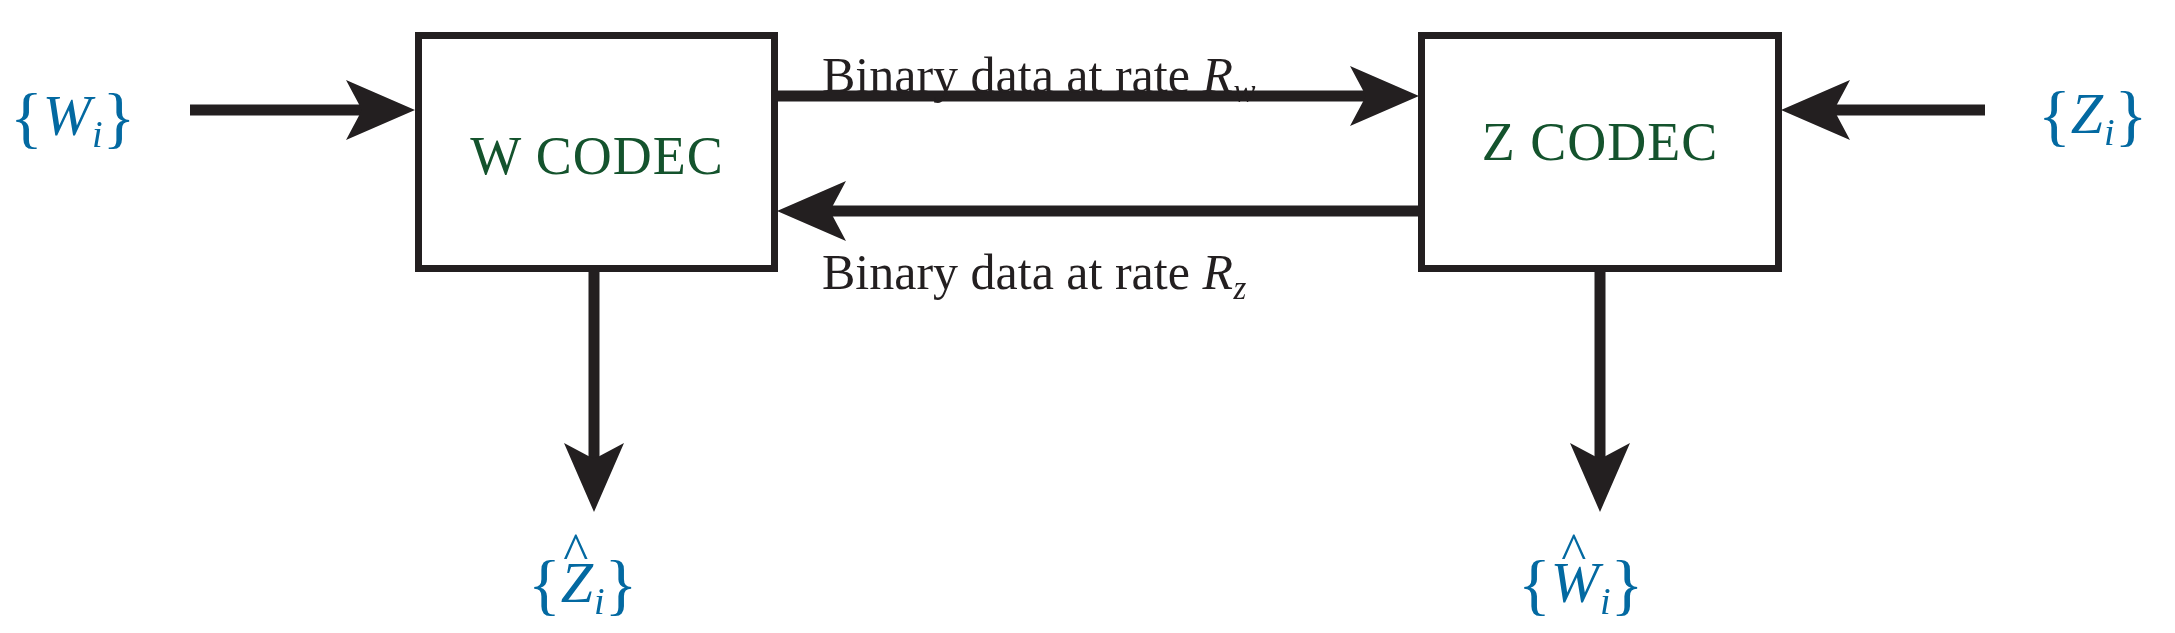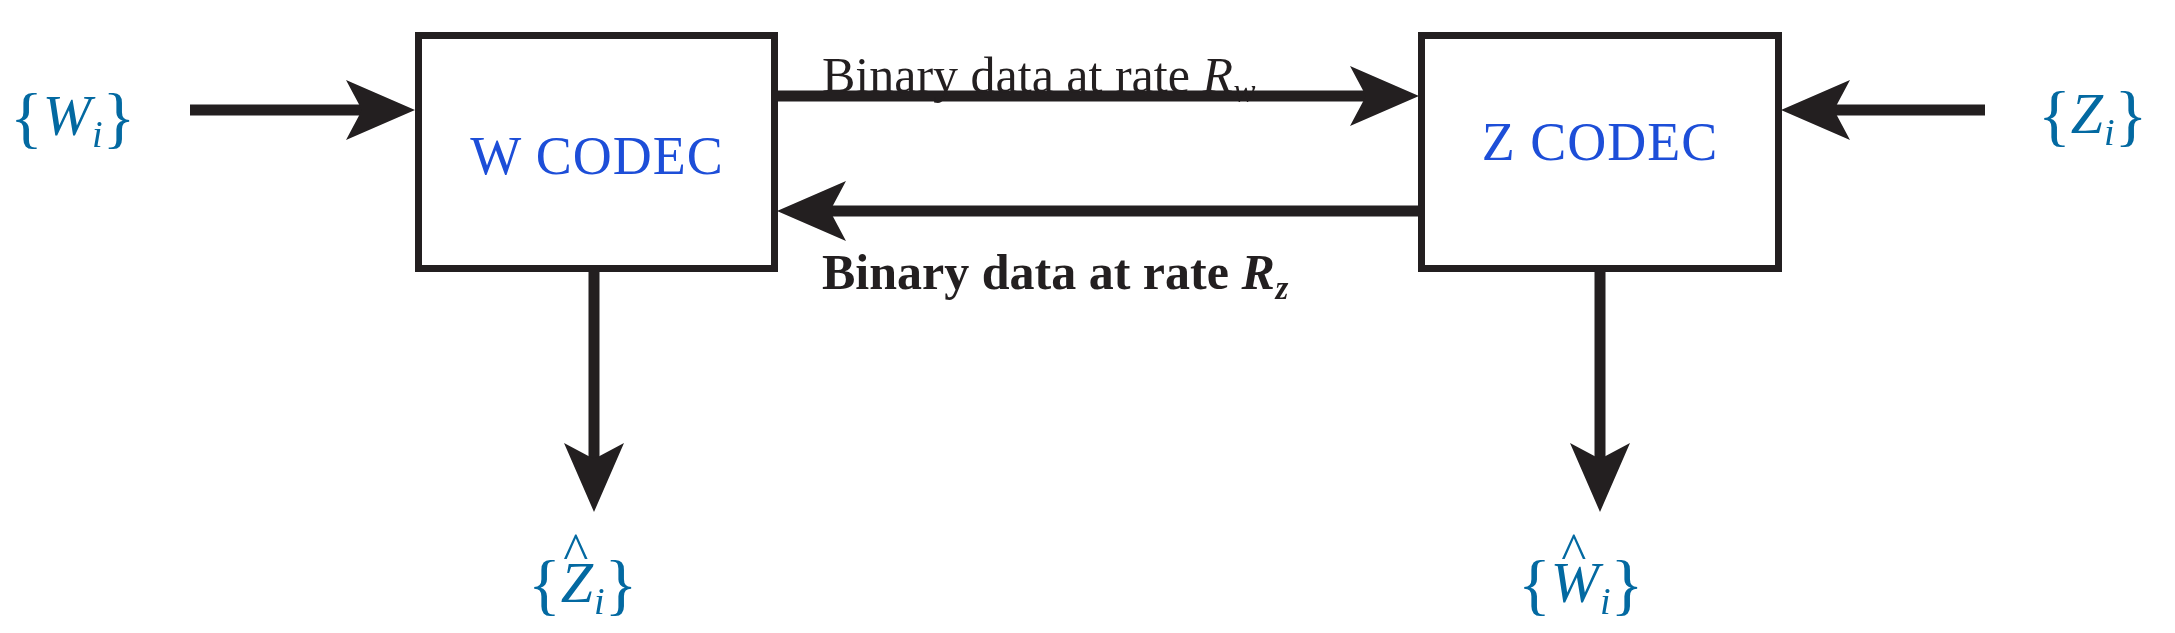--- a/index.html
+++ b/index.html
@@ -23,21 +23,21 @@
     left: 0;
     top: 0;
     width: 2175px;
     height: 633px;
   }
   .codec-box-label {
     position: absolute;
     text-align: center;
     font-family: "Liberation Serif", "DejaVu Serif", serif;
     font-size: 54px;
-    color: #1d4ed8;
+    color: #14532d;
     white-space: nowrap;
     letter-spacing: 1px;
   }
   .edge-label {
     position: absolute;
     font-family: "Liberation Serif", "DejaVu Serif", serif;
     font-size: 50px;
     color: #231f20;
     white-space: nowrap;
   }
@@ -125,21 +125,21 @@
   <div class="codec-box-label" style="left:418px; top:125px; width:358px;">W CODEC</div>
 
   <div class="codec-box-label" style="left:1421px; top:111px; width:358px;">Z CODEC</div>
 
   <div class="edge-label" style="left:822px; top:5px;margin-top:41px;">
     <span class="math">
       <span>Binary data at rate </span><span class="var">R</span><span class="sub">w</span>
     </span>
   </div>
 
-  <div class="edge-label" style="left:822px; top:243px;font-weight:bold;">
+  <div class="edge-label" style="left:822px; top:243px;">
     <span class="math">
       <span>Binary data at rate </span><span class="var">R</span><span class="sub">z</span>
     </span>
   </div>
 
   <div class="signal-label" style="left:10px; top:78px;">
     <span class="math">
       <span class="brace">{</span><span class="var">W</span><span class="sub">i</span><span class="brace">}</span>
     </span>
   </div>

